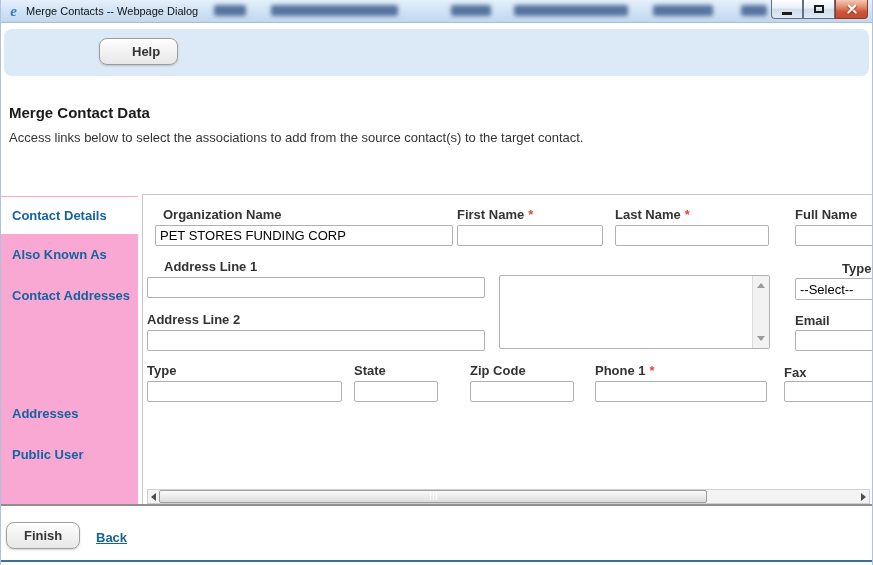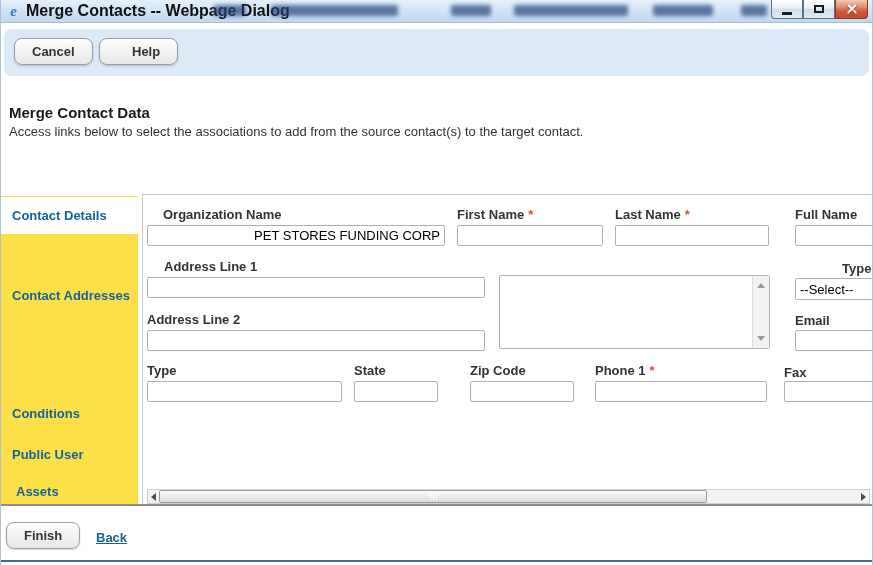--- a/index.html
+++ b/index.html
@@ -21,21 +21,21 @@
     background: linear-gradient(180deg, #e5f0fb 0%, #cfe2f5 55%, #c2d8ee 100%);
     border-bottom: 1px solid #a5bdd4;
   }
   .titlebar-inner { display: flex; align-items: center; height: 100%; padding-left: 5px; }
   .ie-icon {
     width: 15px; height: 15px; margin-right: 5px;
     color: #2f7ad1; font-family: "Liberation Serif", serif;
     font-weight: bold; font-style: italic; font-size: 15px; line-height: 14px;
     text-align: center;
   }
-  .window-title { font-size: 16px; color: #101010; white-space: nowrap; font-weight: bold; }
+  .window-title { font-size: 11px; color: #101010; white-space: nowrap; }
 
   .blur-item {
     position: absolute; top: 5px; height: 11px;
     background: #24457c; border-radius: 2px;
     filter: blur(2px); opacity: .7;
   }
 
   .caption-buttons {
     position: absolute; right: 4px; top: 0; display: flex;
   }
@@ -80,28 +80,28 @@
   }
   .btn-cancel { left: 10px; top: 9px; }
   .btn-help   { left: 95px; top: 9px; padding-left: 32px; }
 
   
   .page-title {
     position: absolute; left: 8px; top: 104px;
     font-size: 15px; font-weight: bold; color: #1a1a1a;
   }
   .page-desc {
-    position: absolute; left: 8px; top: 124px;
+    position: absolute; left: 8px; top: 130px;
     font-size: 13px; color: #333;
   }
 
   
   .sidebar {
     position: absolute; left: 0; top: 196px; width: 137px; height: 309px;
-    background: #fde047;
+    background: #f9a8d4;
   }
   .side-item {
     position: absolute; left: 0; right: 0; height: 28px;
     display: flex; align-items: center; padding-left: 11px;
     font-size: 13px; font-weight: bold; color: #15639f;
     cursor: pointer; white-space: nowrap;
   }
   .side-item.active { height: 37px; background: #ffffff; }
   .side-item.indent { padding-left: 15px; }
 
@@ -207,39 +207,38 @@
       <div class="cap-btn max">
           <span class="glyph-max"></span>
         </div>
       <div class="cap-btn close">
           <span class="glyph-close"></span>
         </div>
     </div>
   </div>
 
   <div class="toolbar">
-    <button class="btn btn-cancel">Cancel</button>
     <button class="btn btn-help">Help</button>
   </div>
 
   <div class="page-title">Merge Contact Data</div>
   <div class="page-desc">Access links below to select the associations to add from the source contact(s) to the target contact.</div>
 
   <div class="sidebar">
     <div class="side-item active" style="top:1px;">Contact Details</div>
+    <div class="side-item" style="top:44px;">Also Known As</div>
     <div class="side-item" style="top:85px;">Contact Addresses</div>
-    <div class="side-item" style="top:203px;">Conditions</div>
+    <div class="side-item" style="top:203px;">Addresses</div>
     <div class="side-item" style="top:244px;">Public User</div>
-    <div class="side-item indent" style="top:281px;">Assets</div>
   </div>
 
   <div class="form-panel">
 
     <div class="flabel" style="left:20px;top:12px;"><span>Organization Name</span></div>
-    <input class="tbox" style="left: 4px; top: 30px; width: 298px; text-align: right;" value="PET STORES FUNDING CORP">
+    <input class="tbox" style="left: 12px; top: 30px; width: 298px;" value="PET STORES FUNDING CORP">
 
     <div class="flabel" style="left:314px;top:12px;"><span>First Name</span><span class="req">*</span></div>
     <input class="tbox" style="left: 314px; top: 30px; width: 146px;" value="">
 
     <div class="flabel" style="left:472px;top:12px;"><span>Last Name</span><span class="req">*</span></div>
     <input class="tbox" style="left: 472px; top: 30px; width: 154px;" value="">
 
     <div class="flabel" style="left:652px;top:12px;"><span>Full Name</span></div>
     <input class="tbox" style="left: 652px; top: 30px; width: 212px;" value="">
 

